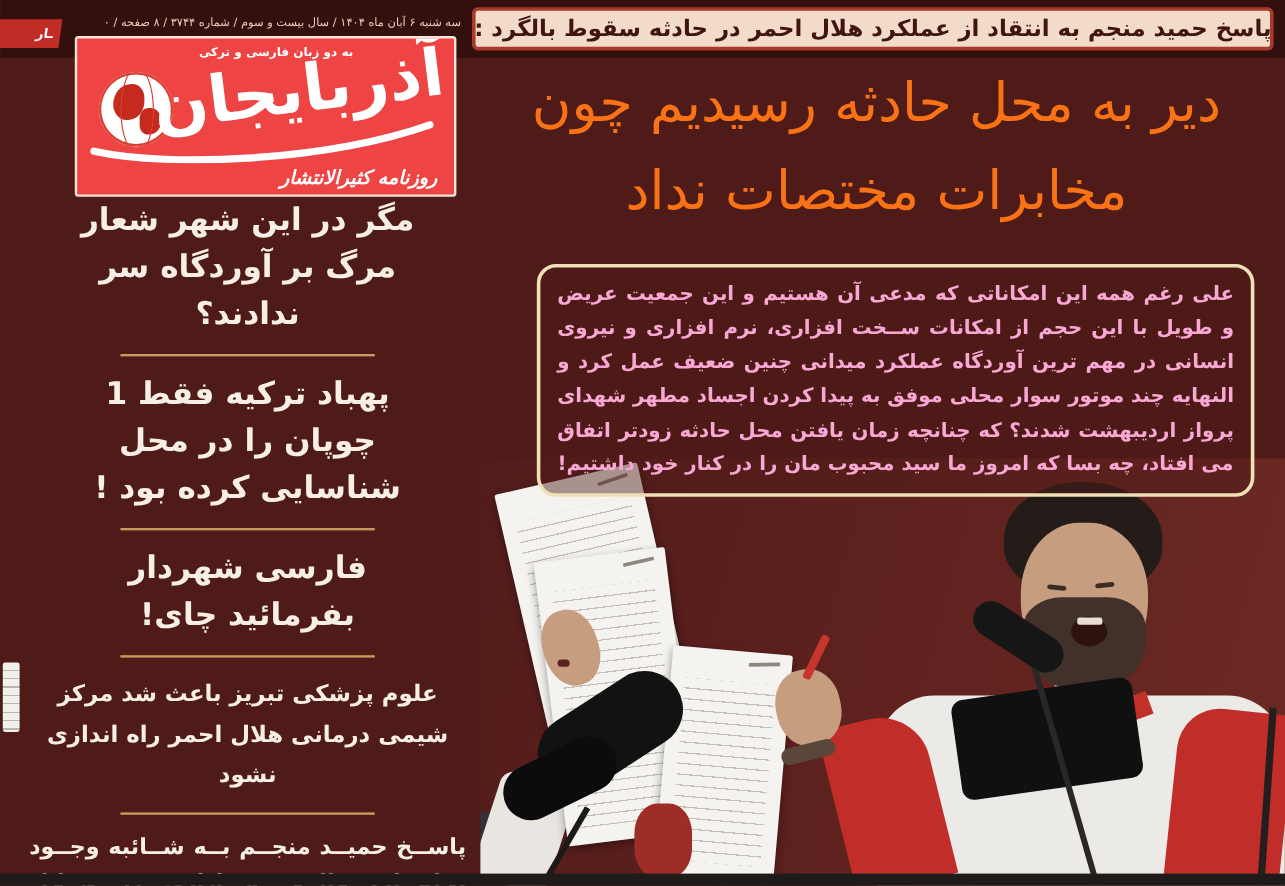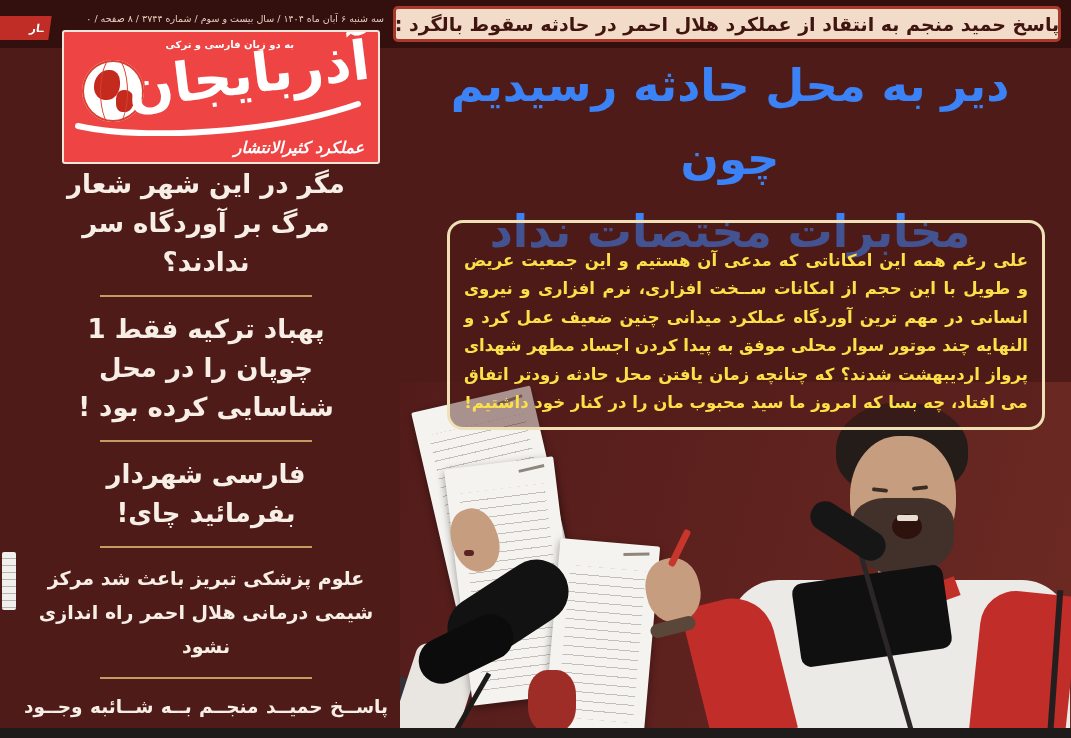--- a/index.html
+++ b/index.html
@@ -45,26 +45,26 @@
   .globe{
     position:absolute; left:18px; top:28px; width:62px; height:62px;
     background:#fff; border-radius:50%; overflow:hidden; box-shadow:0 0 0 2px #d8402f inset;
   }
   .globe .land1{position:absolute;left:12px;top:10px;width:26px;height:30px;background:#c52a1f;border-radius:60% 40% 55% 45%;}
   .globe .land2{position:absolute;left:34px;top:30px;width:18px;height:22px;background:#c52a1f;border-radius:45% 55% 60% 40%;}
   .globe .mer{position:absolute;left:18px;top:-4px;width:26px;height:70px;border:1.5px solid #d8402f;border-radius:50%;}
   
   .headline{
     position:absolute; left:395px; right:6px; top:50px;
-    color:#3b82f6; font-weight:bold; font-size:45px; text-align:center; line-height:1.62;
+    color:#f97316; font-weight:normal; font-size:45px; text-align:center; line-height:1.62;
   }
   .summary-box{
     position:absolute; left:447px; top:220px; width:598px; box-sizing:border-box;
-    border:3px solid #efe0b5; border-radius:16px; padding:24px 14px 10px;
-    color:#fde047; font-size:16.5px; font-weight:bold; line-height:1.72;
+    border:3px solid #efe0b5; border-radius:16px; padding:8px 14px 10px;
+    color:#f9a8d4; font-size:16.5px; font-weight:bold; line-height:1.72;
     text-align:justify; text-align-last:center; z-index:4; background:rgba(78,27,25,.45);
   }
   
   .sidebar{position:absolute; left:10px; top:165px; width:392px; color:#f7eee6; text-align:center; font-weight:bold; z-index:3;}
   .s-item{margin:0 auto;}
   .s-big{font-size:26px; line-height:1.5; max-width:312px;}
   .s-mid{font-size:19px; line-height:1.8; max-width:362px;text-align:center;}
   .s-long{font-size:18.5px; line-height:1.62; text-align:justify; text-align-last:center; padding:0 14px;}
   .divider{width:212px; border:none; border-top:2px solid #c79a5f; margin:13px auto;}
   .side-sticker{
@@ -137,21 +137,21 @@
     <span class="globe">
       <span class="land1"></span>
         <span class="land2"></span>
         <span class="mer"></span>
     </span>
     <div class="tagline">به دو زبان فارسی و ترکی</div>
     <div class="title">آذربایجان</div>
     <svg class="swash" viewBox="0 0 292 36">
       <path d="M6,26 C70,40 200,34 286,4" stroke="#ffffff" stroke-width="6" fill="none" stroke-linecap="round"></path>
     </svg>
-    <div class="subtitle">عملکرد کثیرالانتشار</div>
+    <div class="subtitle">روزنامه کثیرالانتشار</div>
   </div>
 
   <div class="headline">
     <div>دیر به محل حادثه رسیدیم چون</div>
     <div>مخابرات مختصات نداد</div>
   </div>
 
   <div class="summary-box">
     <span>علی رغم همه این امکاناتی که مدعی آن هستیم و این جمعیت عریض و طویل با این حجم از امکانات ســخت افزاری، نرم افزاری و نیروی انسانی در مهم ترین آوردگاه عملکرد میدانی چنین ضعیف عمل کرد و النهایه چند موتور سوار محلی موفق به پیدا کردن اجساد مطهر شهدای پرواز اردیبهشت شدند؟ که چنانچه زمان یافتن محل حادثه زودتر اتفاق می افتاد، چه بسا که امروز ما سید محبوب مان را در کنار خود داشتیم!</span>
   </div>

